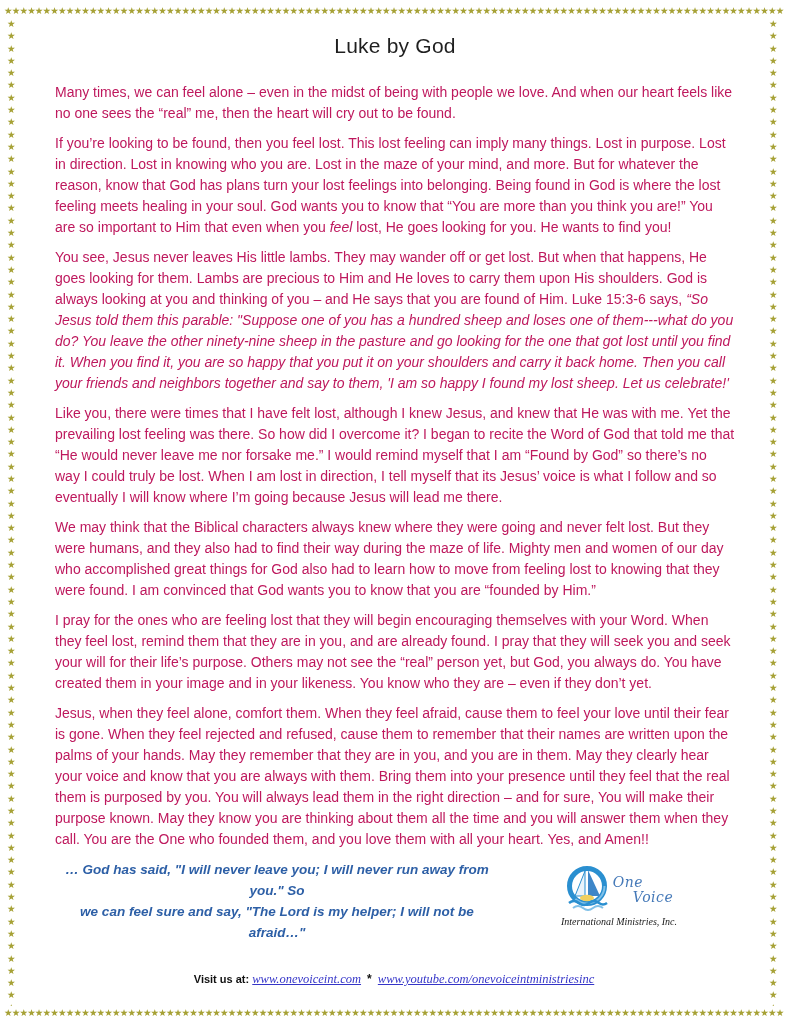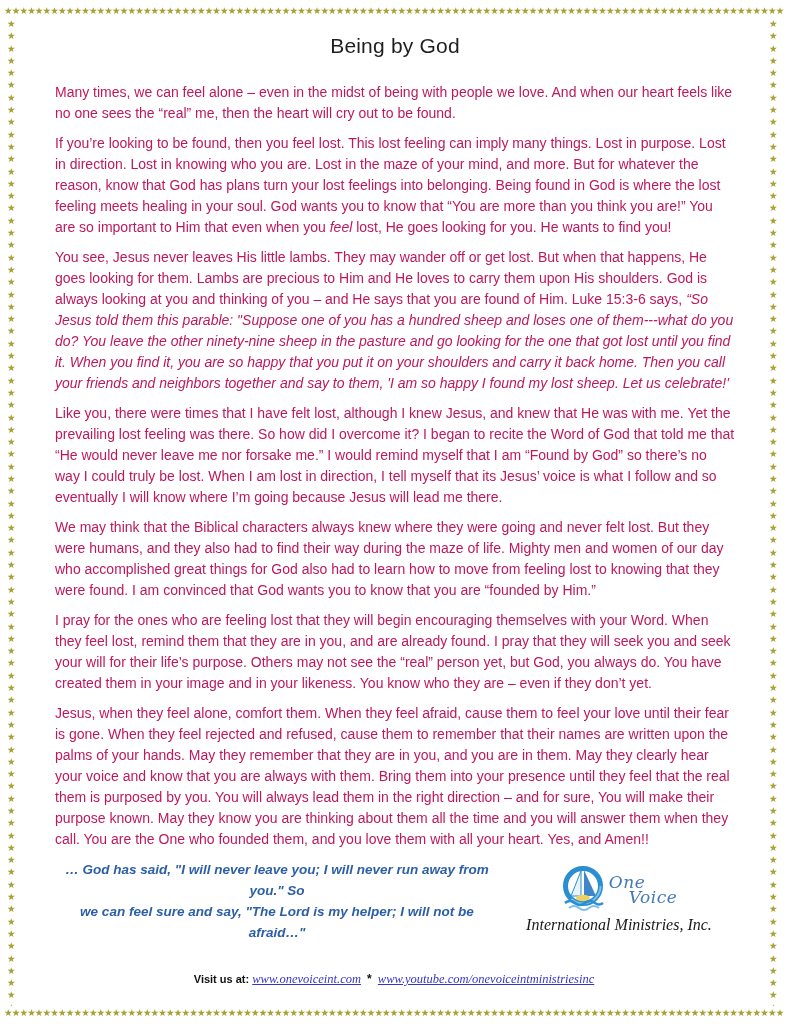--- a/index.html
+++ b/index.html
@@ -50,25 +50,25 @@
   }
   .signature{
     font-family:"DejaVu Serif", serif;font-style:italic;font-size:19px;
     color:#111;letter-spacing:1.5px;white-space:nowrap;margin-top:-2px;
   }
   .logo{
     display:flex;flex-direction:row;align-items:center;margin-top:6px;
   }
   .logo-text{
     font-family:"DejaVu Serif", serif;font-style:italic;color:#4579b8;
-    font-size:17px;line-height:15px;margin-left:2px;letter-spacing:0.5px;
+    font-size:14px;line-height:15px;margin-left:2px;letter-spacing:0.5px;
   }
   .logo-text .v{margin-left:20px;}
   .logo-subtitle{
-    font-family:"Liberation Serif", serif;font-style:italic;font-size:16px;
+    font-family:"Liberation Serif", serif;font-style:italic;font-size:10px;
     color:#1a1a1a;margin-top:1px;white-space:nowrap;
   }
   
   .footer{
     position:absolute;left:0;right:0;bottom:37px;text-align:center;
     font-size:11px;color:#111;
   }
   .footer .visit{font-weight:700;font-family:"Liberation Sans", sans-serif;}
   .footer a{
     font-family:"Liberation Serif", serif;font-style:italic;font-size:12.5px;
@@ -79,21 +79,21 @@
 </head>
 <body>
 
 <div class="star-row top" style="color: rgb(166, 161, 53);">★★★★★★★★★★★★★★★★★★★★★★★★★★★★★★★★★★★★★★★★★★★★★★★★★★★★★★★★★★★★★★★★★★★★★★★★★★★★★★★★★★★★★★★★★★★★★★★★★★★★★★★★★★★★★★</div>
 <div class="star-row bottom" style="color: rgb(166, 161, 53);">★★★★★★★★★★★★★★★★★★★★★★★★★★★★★★★★★★★★★★★★★★★★★★★★★★★★★★★★★★★★★★★★★★★★★★★★★★★★★★★★★★★★★★★★★★★★★★★★★★★★★★★★★★★★★★</div>
 <div class="star-col left" style="color: rgb(166, 161, 53);">★★★★★★★★★★★★★★★★★★★★★★★★★★★★★★★★★★★★★★★★★★★★★★★★★★★★★★★★★★★★★★★★★★★★★★★★★★★★★★★★★★★★★★★★★★</div>
 <div class="star-col right" style="color: rgb(166, 161, 53);">★★★★★★★★★★★★★★★★★★★★★★★★★★★★★★★★★★★★★★★★★★★★★★★★★★★★★★★★★★★★★★★★★★★★★★★★★★★★★★★★★★★★★★★★★★</div>
 
 <div class="content">
 
-  <h1 class="doc-title">Being by God</h1>
+  <h1 class="doc-title">Luke by God</h1>
 
   <p class="body-par"><span>Many times, we can feel alone – even in the midst of being with people we love. And when our heart feels like no one sees the “real” me, then the heart will cry out to be found.</span></p>
 
   <p class="body-par"><span>If you’re looking to be found, then you feel lost. This lost feeling can imply many things. Lost in purpose. Lost in direction. Lost in knowing who you are. Lost in the maze of your mind, and more. But for whatever the reason, know that God has plans turn your lost feelings into belonging. Being found in God is where the lost feeling meets healing in your soul. God wants you to know that “You are more than you think you are!” You are so important to Him that even when you </span><span class="it">feel</span><span> lost, He goes looking for you. He wants to find you!</span></p>
 
   <p class="body-par"><span>You see, Jesus never leaves His little lambs. They may wander off or get lost. But when that happens, He goes looking for them. Lambs are precious to Him and He loves to carry them upon His shoulders. God is always looking at you and thinking of you – and He says that you are found of Him. Luke 15:3-6 says, </span><span class="it">“So Jesus told them this parable: "Suppose one of you has a hundred sheep and loses one of them---what do you do? You leave the other ninety-nine sheep in the pasture and go looking for the one that got lost until you find it. When you find it, you are so happy that you put it on your shoulders and carry it back home. Then you call your friends and neighbors together and say to them, 'I am so happy I found my lost sheep. Let us celebrate!'</span></p>
 
   <p class="body-par"><span>Like you, there were times that I have felt lost, although I knew Jesus, and knew that He was with me. Yet the prevailing lost feeling was there. So how did I overcome it? I began to recite the Word of God that told me that “He would never leave me nor forsake me.” I would remind myself that I am “Found by God” so there’s no way I could truly be lost. When I am lost in direction, I tell myself that its Jesus’ voice is what I follow and so eventually I will know where I’m going because Jesus will lead me there.</span></p>
 
   <p class="body-par"><span>We may think that the Biblical characters always knew where they were going and never felt lost. But they were humans, and they also had to find their way during the maze of life. Mighty men and women of our day who accomplished great things for God also had to learn how to move from feeling lost to knowing that they were found. I am convinced that God wants you to know that you are “founded by Him.”</span></p>

